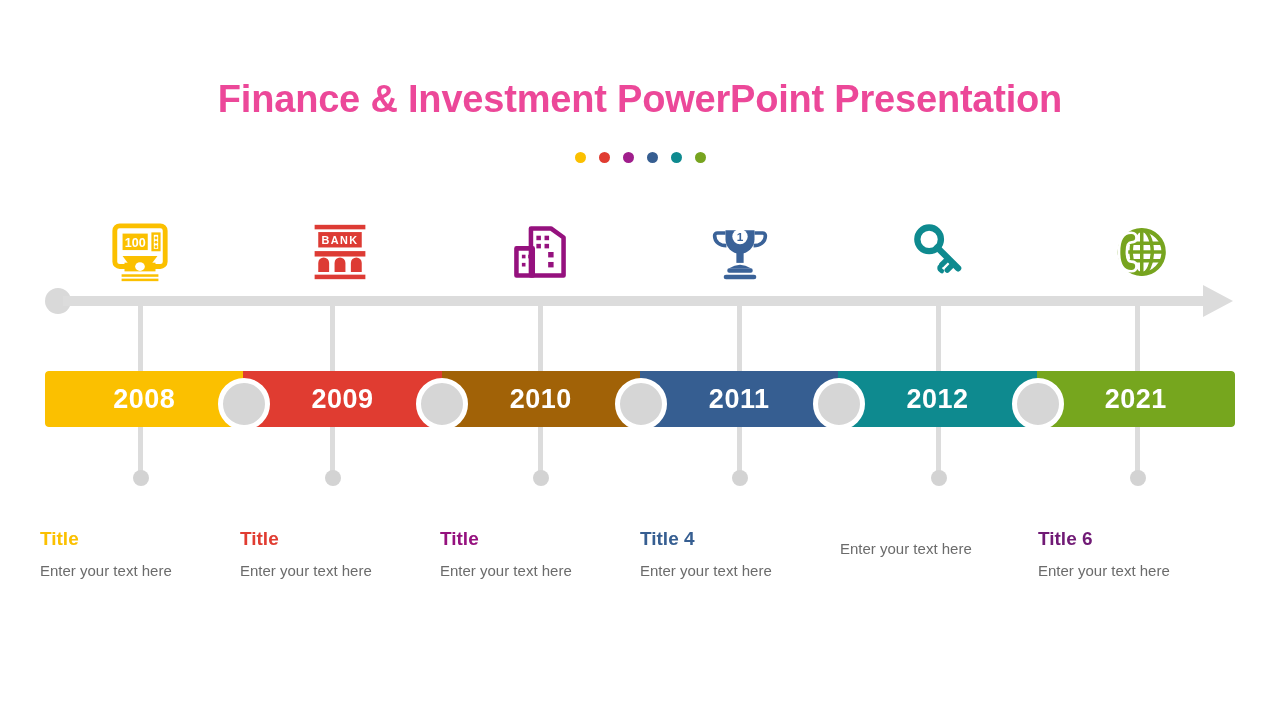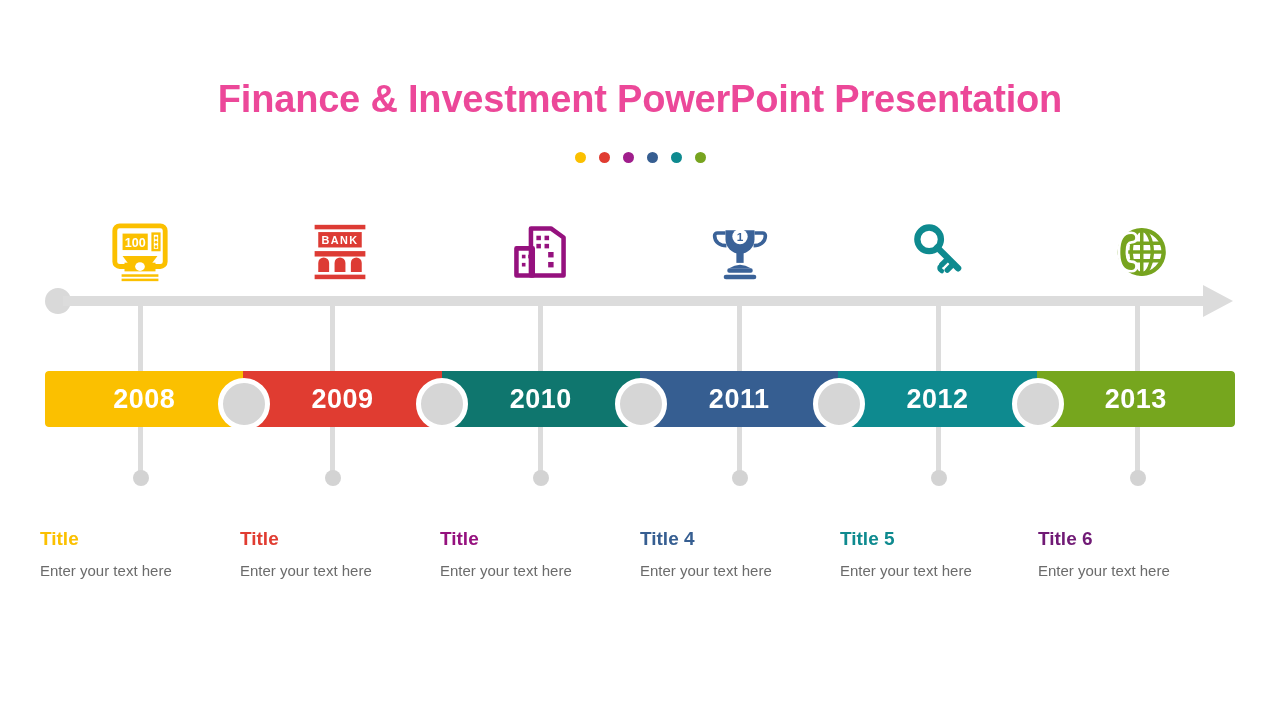--- a/index.html
+++ b/index.html
@@ -220,24 +220,24 @@
   <div class="vline" style="left:138px;top:300px;height:72px;"></div>
   <div class="vline" style="left:330px;top:300px;height:72px;"></div>
   <div class="vline" style="left:538px;top:300px;height:72px;"></div>
   <div class="vline" style="left:737px;top:300px;height:72px;"></div>
   <div class="vline" style="left:936px;top:300px;height:72px;"></div>
   <div class="vline" style="left:1135px;top:300px;height:72px;"></div>
 
   <div class="bar">
     <div class="seg" style="background: rgb(251, 192, 0);">2008</div>
     <div class="seg" style="background: rgb(224, 60, 49);">2009</div>
-    <div class="seg" style="background: #0f766e;">2010</div>
+    <div class="seg" style="background: #a16207;">2010</div>
     <div class="seg" style="background: rgb(54, 94, 145);">2011</div>
     <div class="seg" style="background: rgb(14, 138, 143);">2012</div>
-    <div class="seg" style="background: rgb(118, 166, 30);">2013</div>
+    <div class="seg" style="background: rgb(118, 166, 30);">2021</div>
   </div>
 
   <div class="knob" style="left:218px;"></div>
   <div class="knob" style="left:416px;"></div>
   <div class="knob" style="left:615px;"></div>
   <div class="knob" style="left:813px;"></div>
   <div class="knob" style="left:1012px;"></div>
 
   <div class="vline" style="left:138px;top:427px;height:48px;"></div>
   <div class="vdot" style="left:133px;top:470px;"></div>
@@ -268,21 +268,20 @@
       <div class="cap-title" style="color: rgb(149, 17, 126);">Title</div>
       <div class="cap-text">Enter your text here</div>
     </div>
 
     <div class="cap-cell" style="left:640px;">
       <div class="cap-title" style="color: rgb(54, 94, 145);">Title 4</div>
       <div class="cap-text">Enter your text here</div>
     </div>
 
     <div class="cap-cell" style="left:840px;">
-      <div class="cap-title" style="color: rgb(14, 138, 143);">Title 5</div>
       <div class="cap-text">Enter your text here</div>
     </div>
 
     <div class="cap-cell" style="left:1038px;">
       <div class="cap-title" style="color: #701a75;">Title 6</div>
       <div class="cap-text">Enter your text here</div>
     </div>
 
   </div>
 

